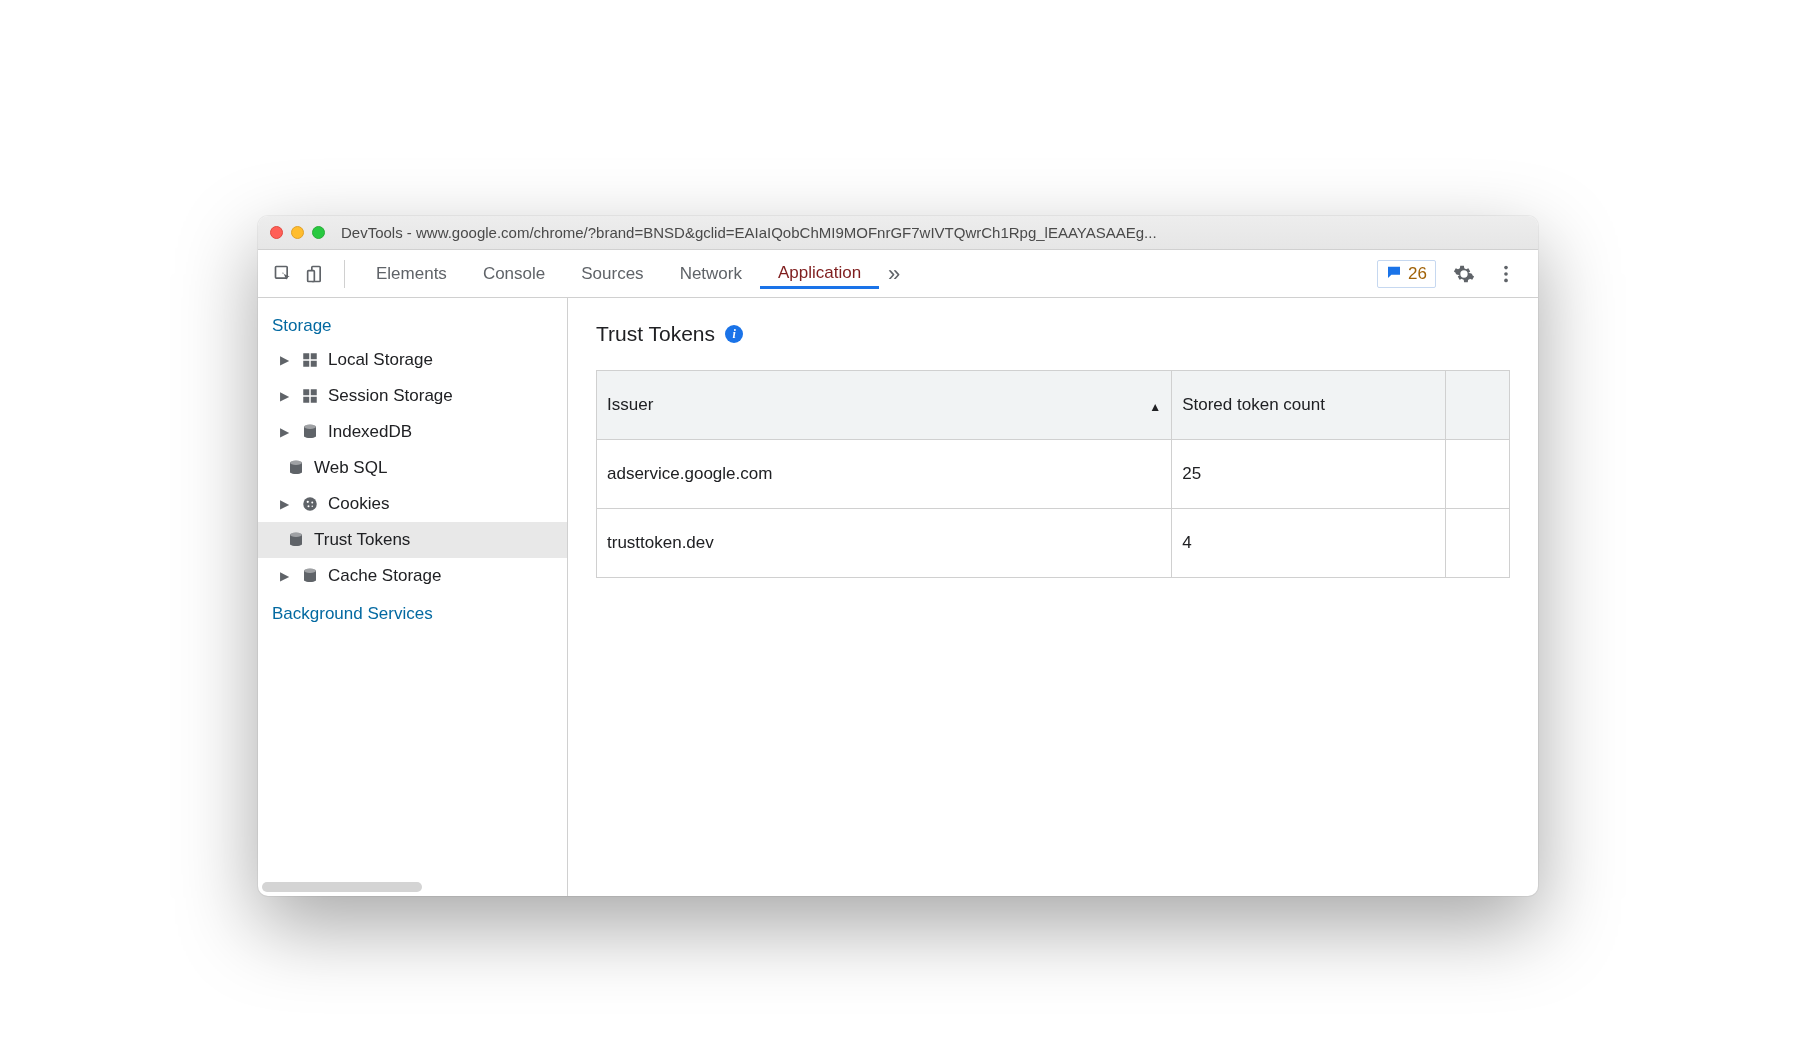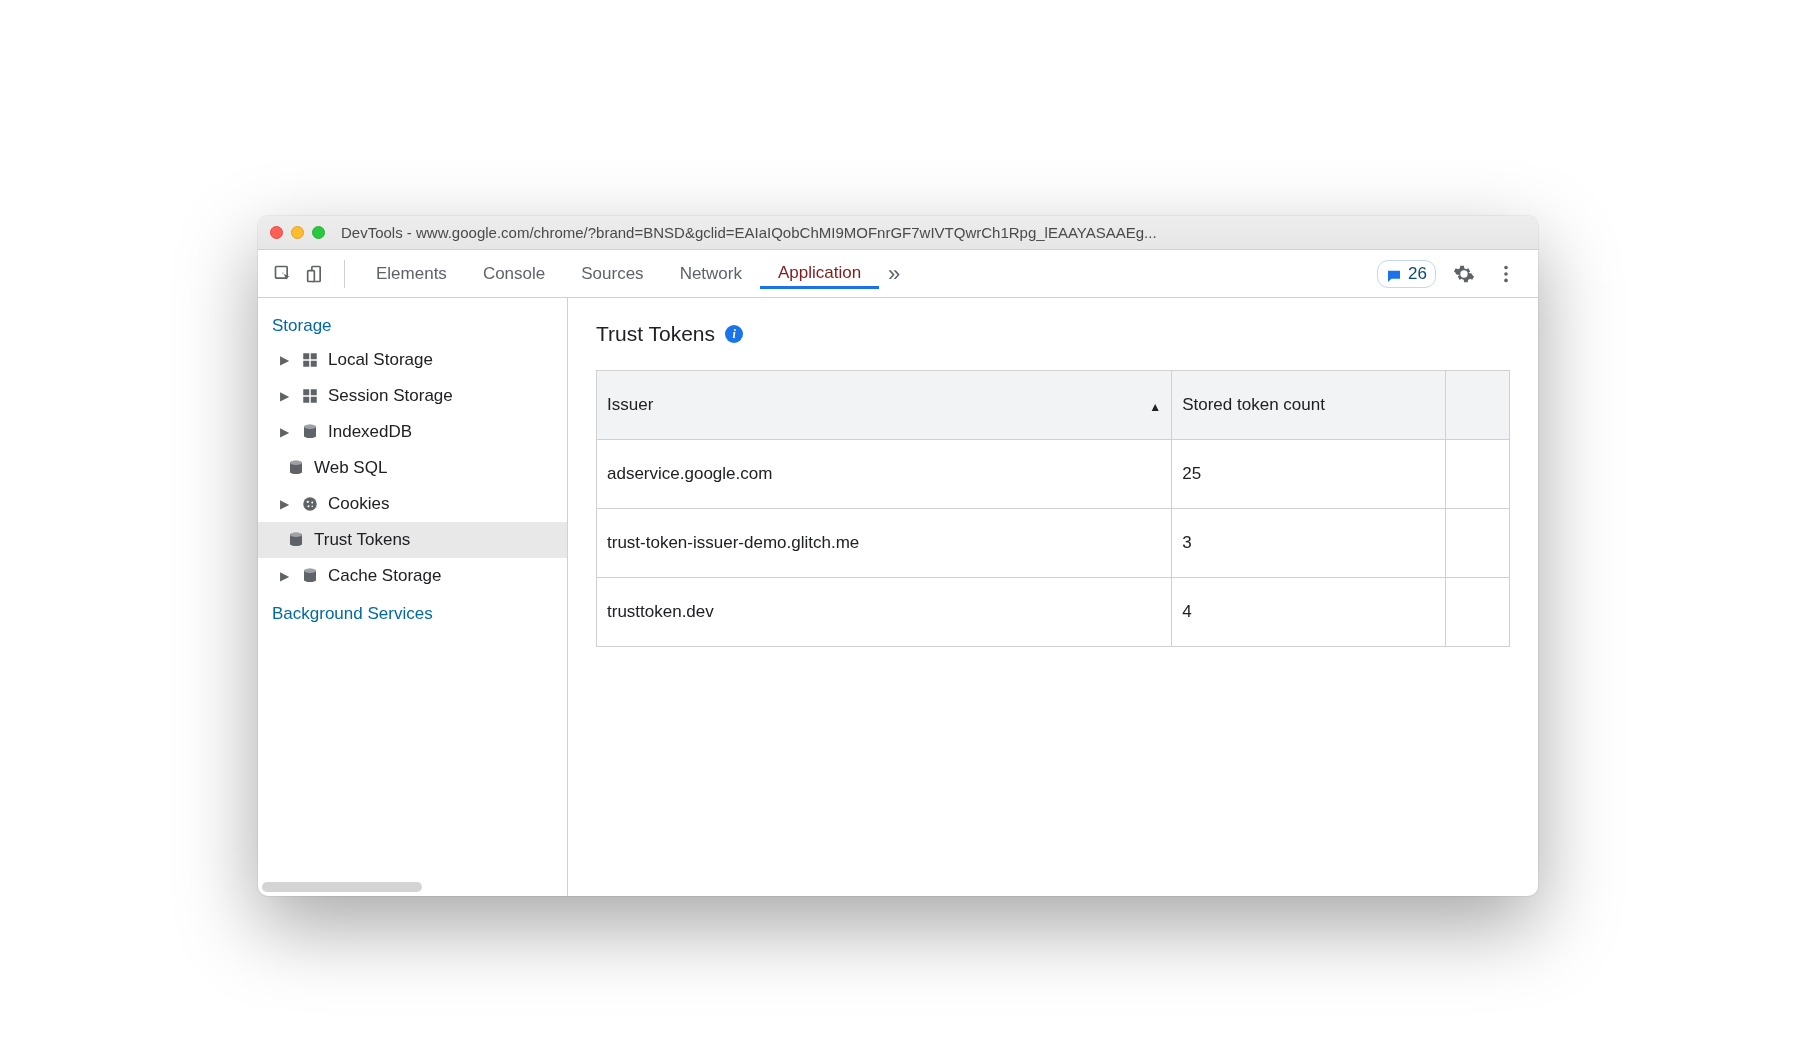--- a/index.html
+++ b/index.html
@@ -56,23 +56,23 @@
   display: flex;
   align-items: center;
   color: #5f6368;
   font-size: 17px;
   cursor: pointer;
 }
 .tab.active { color: #7f1d1d; border-bottom: 3px solid #1a73e8; height: 30px; margin-bottom: -1px; }
 .tab-more { width: 30px; color: #5f6368; font-size: 22px; display:flex; align-items:center; justify-content:center; height:48px; cursor:pointer; }
 .toolbar-right { display: flex; align-items: center; gap: 14px; padding-right: 8px; }
 .errors-badge {
-  display: flex; align-items: flex-end; gap: 6px;
-  border: 1px solid #c6d8f0; border-radius: 11px;
-  padding: 3px 8px; color: #0c4a6e; font-size: 17px; cursor: pointer;
+  display: flex; align-items: flex-start; gap: 6px;
+  border: 1px solid #c6d8f0; border-radius: 2px;
+  padding: 3px 8px; color: #a16207; font-size: 17px; cursor: pointer;
 }
 .gear-icon, .kebab-icon { color: #5f6368; cursor: pointer; width: 28px; height: 28px; display:flex; align-items:center; justify-content:center; }
 
 .body { flex: 1; display: flex; overflow: hidden; }
 .sidebar {
   width: 310px;
   border-right: 1px solid #d0d0d0;
   overflow-y: auto;
   padding: 8px 0 0 0;
   position: relative;
@@ -286,25 +286,20 @@
             <th class="col-extra"></th>
           </tr>
         </thead>
         <tbody id="table-body">
             <tr>
               <td>adservice.google.com</td>
               <td>25</td>
               <td></td>
             </tr>
             <tr>
-              <td>trust-token-issuer-demo.glitch.me</td>
-              <td>3</td>
-              <td></td>
-            </tr>
-            <tr>
               <td>trusttoken.dev</td>
               <td>4</td>
               <td></td>
             </tr>
           </tbody>
       </table>
     </div>
   </div>
 
 </div>

